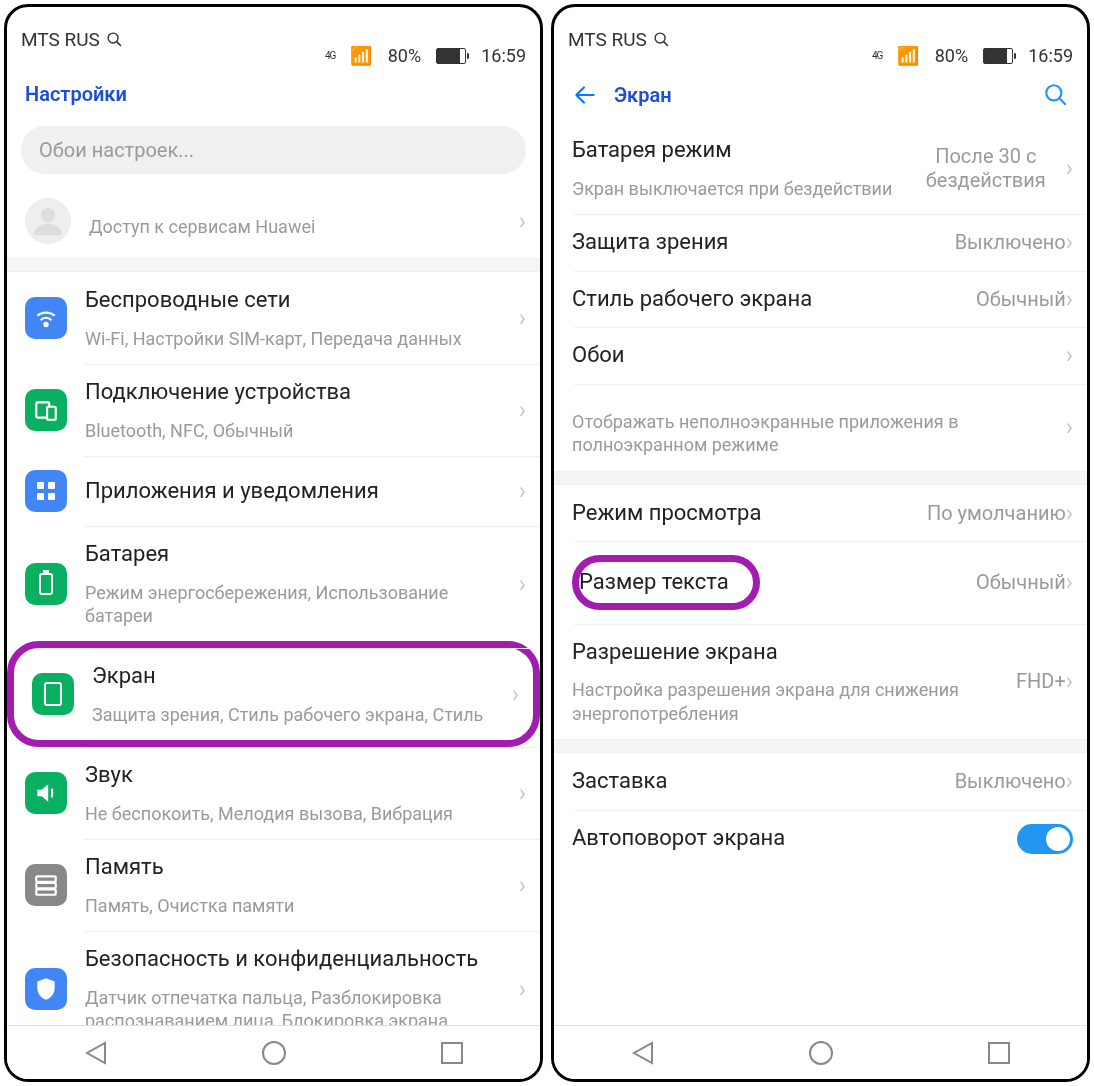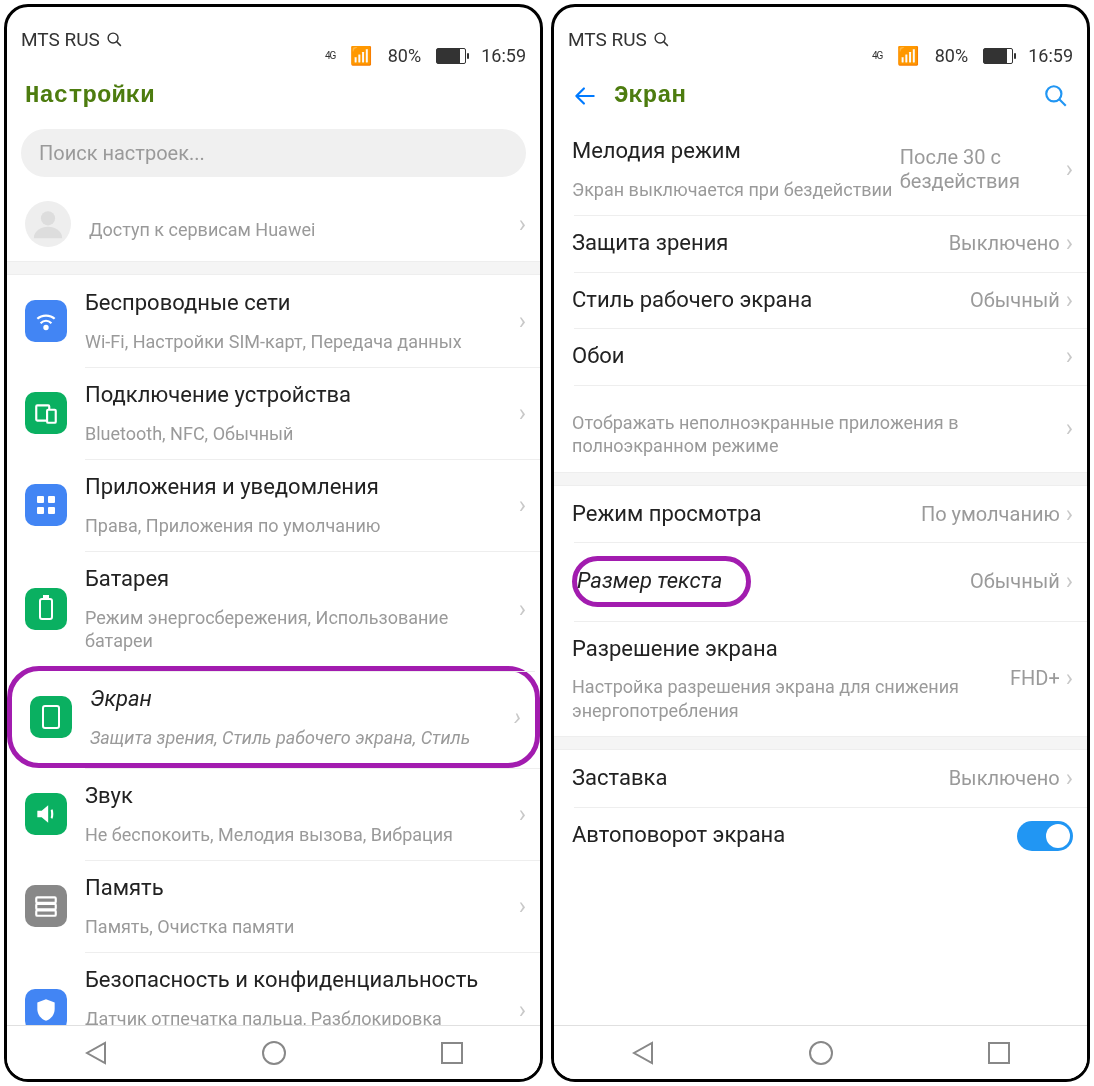--- a/index.html
+++ b/index.html
@@ -7,38 +7,38 @@
   .phone { width:543px; height:1078px; border:3px solid #000; border-radius:24px; background:#fff; display:flex; flex-direction:column; overflow:hidden; position:relative; }
   .status-bar { display:flex; justify-content:space-between; align-items:center; padding:6px 14px 4px; font-size:19px; color:#333; }
   .status-left { display:flex; align-items:center; gap:6px; }
   .status-right { display:flex; align-items:center; gap:15px; font-size:18px;margin-top:32px; }
   .mag { width:17px; height:17px; }
   .sig-small { font-size:10px; line-height:1; letter-spacing:-1px; }
   .battery { width:30px; height:16px; border:1.5px solid #333; border-radius:2px; position:relative; }
   .battery::after { content:""; position:absolute; right:-4px; top:4px; width:2.5px; height:6px; background:#333; border-radius:1px; }
   .battery-fill { height:100%; width:80%; background:#333; }
   .header { display:flex; align-items:center; padding:12px 18px 14px; gap:16px; }
-  .header-title { font-size:24px; font-weight:600; color:#4d7c0f; flex:1;font-family:Liberation Mono, monospace; }
+  .header-title { font-size:20px; font-weight:600; color:#1d4ed8; flex:1; }
   .back-arrow { width:26px; height:26px; color:#007aff; }
   .search-icon-blue { width:26px; height:26px; color:#2196f3; }
   .content { flex:1; overflow-y:scroll; overflow-x:hidden; background:#fff; }
   .content::-webkit-scrollbar { width:0; }
   .search-bar { margin:6px 14px 10px; background:#f0f0f0; border-radius:30px; padding:12px 18px; color:#9a9a9a; font-size:20px; }
   .row { display:flex; align-items:center; padding:14px 14px 14px 18px; position:relative; }
   .row + .row::before { content:""; position:absolute; top:0; left:78px; right:0; height:1px; background:#eee; }
   .row.no-icon + .row.no-icon::before { left:20px; }
   .row-icon { width:42px; height:42px; border-radius:10px; margin-right:18px; flex-shrink:0; display:flex; align-items:center; justify-content:center; color:#fff; }
   .avatar { width:46px; height:46px; border-radius:50%; background:#eee; margin-right:18px; flex-shrink:0; display:flex; align-items:center; justify-content:center; }
   .row-text { flex:1; min-width:0; }
   .row-title { font-size:22px; color:#222; line-height:1.3; }
   .row-sub { font-size:18px; color:#9a9a9a; line-height:1.3; margin-top:12px; }
-  .row-value { font-size:20px; color:#9a9a9a; text-align:left; margin-right:6px; max-width:160px; }
+  .row-value { font-size:20px; color:#9a9a9a; text-align:center; max-width:160px; }
   .chev { color:#c8c8c8; font-size:24px; flex-shrink:0; }
   .section-gap { height:14px; background:#f5f5f5; border-top:1px solid #eee; border-bottom:1px solid #eee; }
-  .highlight { border:5px solid #a21caf; border-radius:32px;font-style:italic; }
+  .highlight { border:7px solid #a21caf; border-radius:32px; }
   .highlight-inner { display:inline-block; padding:6px 24px 6px 0; }
   .toggle { width:56px; height:30px; background:#2196f3; border-radius:15px; position:relative; flex-shrink:0; }
   .toggle::after { content:""; position:absolute; right:3px; top:3px; width:24px; height:24px; background:#fff; border-radius:50%; }
   .navbar { height:54px; border-top:1px solid #e0e0e0; display:flex; align-items:center; justify-content:space-around; background:#fff; }
   .nav-circ { width:24px; height:24px; border:2px solid #888; border-radius:50%; }
   .nav-sq { width:22px; height:22px; border:2px solid #888; }
   .ic-wifi{background:#4285f4;} .ic-dev{background:#0ab061;} .ic-apps{background:#4285f4;} .ic-bat{background:#0ab061;}
   .ic-screen{background:#0ab061;} .ic-sound{background:#0ab061;} .ic-mem{background:#888;} .ic-sec{background:#4285f4;}
   svg { display:block; }
 </style>
@@ -63,21 +63,21 @@
         </div>
       <span>16:59</span>
     </div>
   </div>
 
   <div class="header">
     <div class="header-title">Настройки</div>
   </div>
 
   <div class="content">
-    <div class="search-bar">Поиск настроек...</div>
+    <div class="search-bar">Обои настроек...</div>
 
     <div class="row">
       <div class="avatar">
         <svg width="34" height="34" viewBox="0 0 24 24" fill="#ddd">
             <circle cx="12" cy="8" r="5"></circle>
             <path d="M2 22c0-5 5-8 10-8s10 3 10 8z"></path>
           </svg>
       </div>
       <div class="row-text">
         <div class="row-sub">Доступ к сервисам Huawei</div>
@@ -118,21 +118,20 @@
       <div class="row-icon ic-apps">
           <svg width="24" height="24" viewBox="0 0 24 24" fill="#fff">
             <rect x="3" y="3" width="7" height="7" rx="1"></rect>
             <rect x="14" y="3" width="7" height="7" rx="1"></rect>
             <rect x="3" y="14" width="7" height="7" rx="1"></rect>
             <rect x="14" y="14" width="7" height="7" rx="1"></rect>
           </svg>
         </div>
       <div class="row-text">
           <div class="row-title">Приложения и уведомления</div>
-          <div class="row-sub">Права, Приложения по умолчанию</div>
         </div>
       <span class="chev">›</span>
     </div>
     <div class="row">
       <div class="row-icon ic-bat">
           <svg width="20" height="28" viewBox="0 0 20 28" fill="none" stroke="#fff" stroke-width="2">
             <rect x="4" y="4" width="12" height="20" rx="2"></rect>
             <rect x="8" y="1" width="4" height="3" fill="#fff"></rect>
           </svg>
         </div>
@@ -232,21 +231,21 @@
     <svg class="search-icon-blue" viewBox="0 0 24 24">
         <circle cx="10" cy="10" r="7" fill="none" stroke="currentColor" stroke-width="2"></circle>
         <line x1="15" y1="15" x2="21" y2="21" stroke="currentColor" stroke-width="2"></line>
       </svg>
   </div>
 
   <div class="content">
 
     <div class="row no-icon">
       <div class="row-text">
-          <div class="row-title">Мелодия режим</div>
+          <div class="row-title">Батарея режим</div>
           <div class="row-sub">Экран выключается при бездействии</div>
         </div>
       <div class="row-value">После 30 с бездействия</div>
       <span class="chev">›</span>
     </div>
     <div class="row no-icon">
       <div class="row-text">
           <div class="row-title">Защита зрения</div>
         </div>
       <div class="row-value">Выключено</div>

